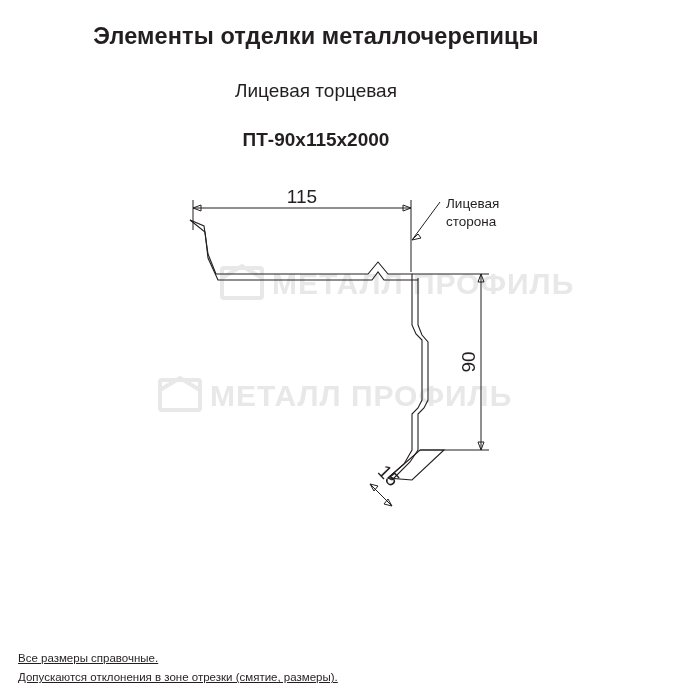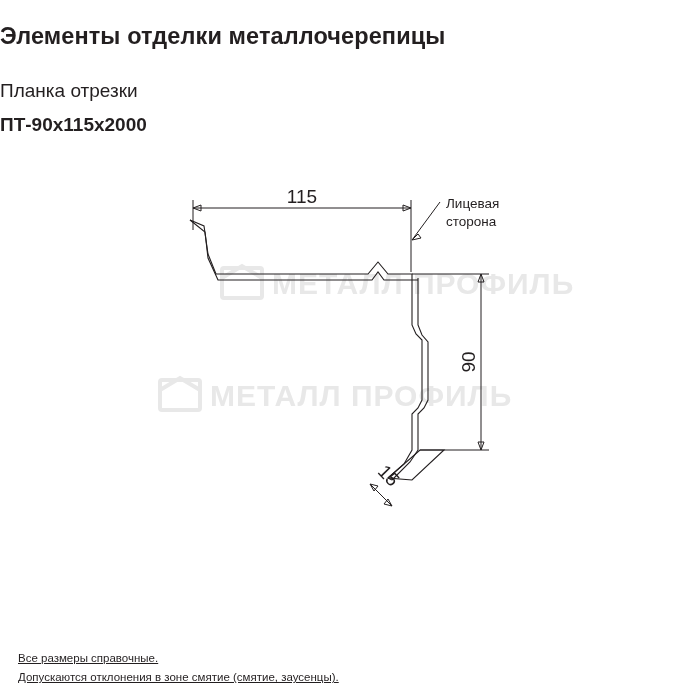--- a/index.html
+++ b/index.html
@@ -17,38 +17,39 @@
   }
   .page {
     position: absolute;
     inset: 0;
   }
   .title-block {
     position: absolute;
     top: 22px;
     left: 0;
     width: 568px;
-    text-align: left;
+    text-align: center;
+    padding-left: 32px;
   }
   .main-title {
     font-size: 23.5px;
     font-weight: bold;
     letter-spacing: 0.1px;
     line-height: 1.2;
   }
   .sub-title {
     font-size: 19px;
     font-weight: normal;
     margin-top: 30px;
     line-height: 1.2;
   }
   .code-title {
     font-size: 19px;
     font-weight: bold;
-    margin-top: 11px;
+    margin-top: 26px;
     line-height: 1.2;
   }
   .drawing {
     position: absolute;
     top: 150px;
     left: 0;
     width: 676px;
     height: 400px;
   }
   .watermark {
@@ -103,21 +104,21 @@
     </g>
     <g>
       <rect class="wm-box" x="160" y="380" width="40" height="30" rx="2"></rect>
       <path class="wm-box" d="M160 390 L180 378 L200 390"></path>
       <text class="wm-text" x="210" y="406">МЕТАЛЛ ПРОФИЛЬ</text>
     </g>
   </svg>
 
   <div class="title-block">
     <div class="main-title">Элементы отделки металлочерепицы</div>
-    <div class="sub-title">Планка отрезки</div>
+    <div class="sub-title">Лицевая торцевая</div>
     <div class="code-title">ПТ-90х115х2000</div>
   </div>
 
   <div class="drawing">
     <svg width="700" height="400" viewBox="0 0 700 400">
 
       <g>
         <path class="ln" d="
           M190 70
           L205 82
@@ -194,16 +195,16 @@
         <path class="dimline" d="M412 90 L418 84 L421 88 Z" fill="#231f20"></path>
         <text class="leadtxt" x="446" y="58">Лицевая</text>
         <text class="leadtxt" x="446" y="76">сторона</text>
       </g>
 
     </svg>
   </div>
 
   <div class="footnotes">
     <div>Все размеры справочные.</div>
-    <div>Допускаются отклонения в зоне смятие (смятие, заусенцы).</div>
+    <div>Допускаются отклонения в зоне отрезки (смятие, размеры).</div>
   </div>
 
 </div>
 
 </body></html>

